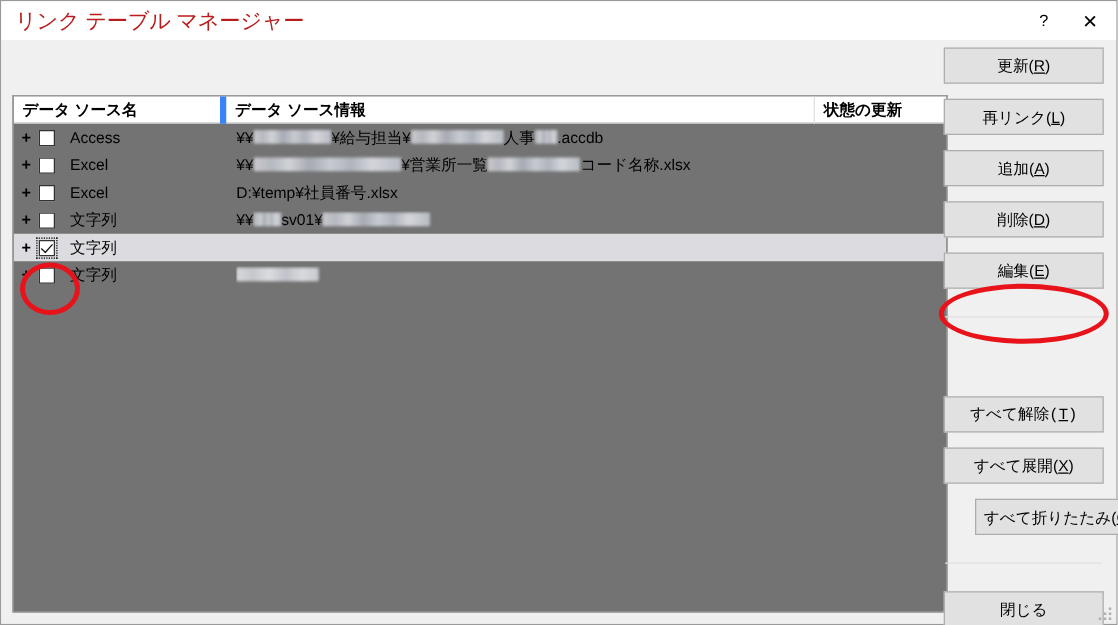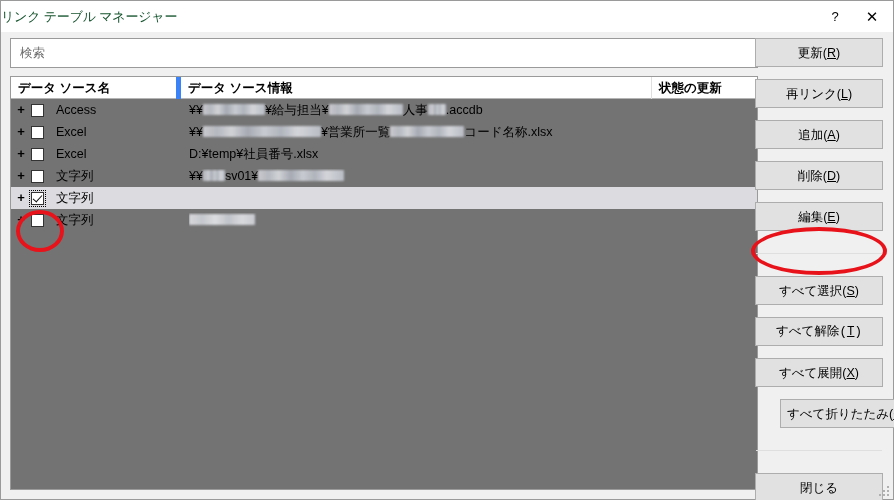--- a/index.html
+++ b/index.html
@@ -25,22 +25,23 @@
   
   .titlebar {
     height: 31px;
     min-height: 31px;
     background: #ffffff;
     display: flex;
     align-items: center;
     position: relative;
   }
   .title-text {
-    font-size: 13px;
-    color: #14532d;
+    margin-left: 11px;
+    font-size: 17px;
+    color: #b91c1c;
     letter-spacing: -0.2px;
     white-space: nowrap;
   }
   .title-btns {
     position: absolute;
     right: 0; top: 0;
     height: 31px;
     display: flex;
   }
   .title-btn {
@@ -243,21 +244,20 @@
     <div class="title-btns">
       <button class="title-btn help">?</button>
       <button class="title-btn close">✕</button>
     </div>
   </div>
 
   <div class="body">
 
     <div class="leftcol">
 
-      <div class="search-box">検索</div>
 
       <div class="grid-wrap">
         <div class="grid-header">
           <div class="hc hc-name">データ ソース名</div>
           <div class="hc hc-info">データ ソース情報</div>
           <div class="hc hc-state">状態の更新</div>
         </div>
         <div class="grid-rows" id="grid-rows">
             <div class="row">
               <div class="expander">+</div>
@@ -303,21 +303,20 @@
           </div>
       </div>
     </div>
 
     <div class="rightcol" id="rightcol">
         <button class="btn" style="top: 41px;">再リンク(<u>L</u>)</button>
         <button class="btn" style="top: 0px;">更新(<u>R</u>)</button>
         <button class="btn" style="top: 82px;">追加(<u>A</u>)</button>
         <button class="btn" style="top: 123px;">削除(<u>D</u>)</button>
         <button class="btn" style="top: 164px;">編集(<u>E</u>)</button>
-        <button class="btn" style="top: 238px;">すべて選択(<u>S</u>)</button>
         <button class="btn" style="top: 279px; font-family: Liberation Mono, monospace;">すべて解除(<u>T</u>)</button>
         <button class="btn" style="top: 320px;">すべて展開(<u>X</u>)</button>
         <button class="btn" style="top: 361px; margin-left: 25px;">すべて折りたたみ(<u>C</u>)</button>
         <button class="btn" style="top: 435px;">閉じる</button>
         <div class="sep" style="top: 215px;"></div>
         <div class="sep" style="top: 412px;"></div>
       </div>
 
     <div class="annot" id="annot-edit"></div>
     <div class="annot" id="annot-check"></div>

